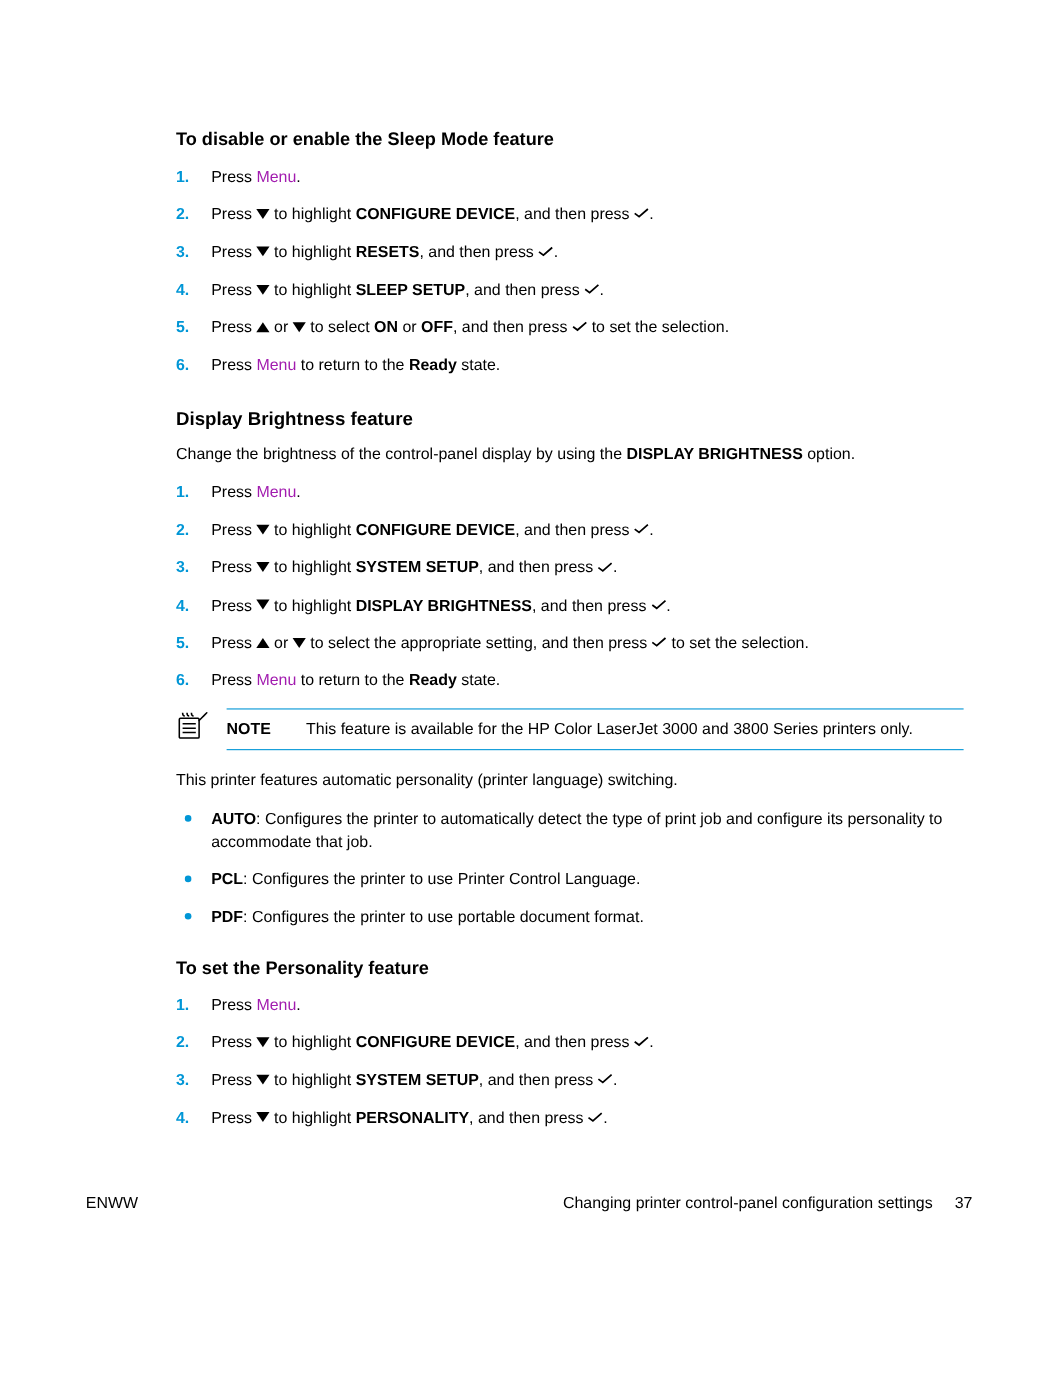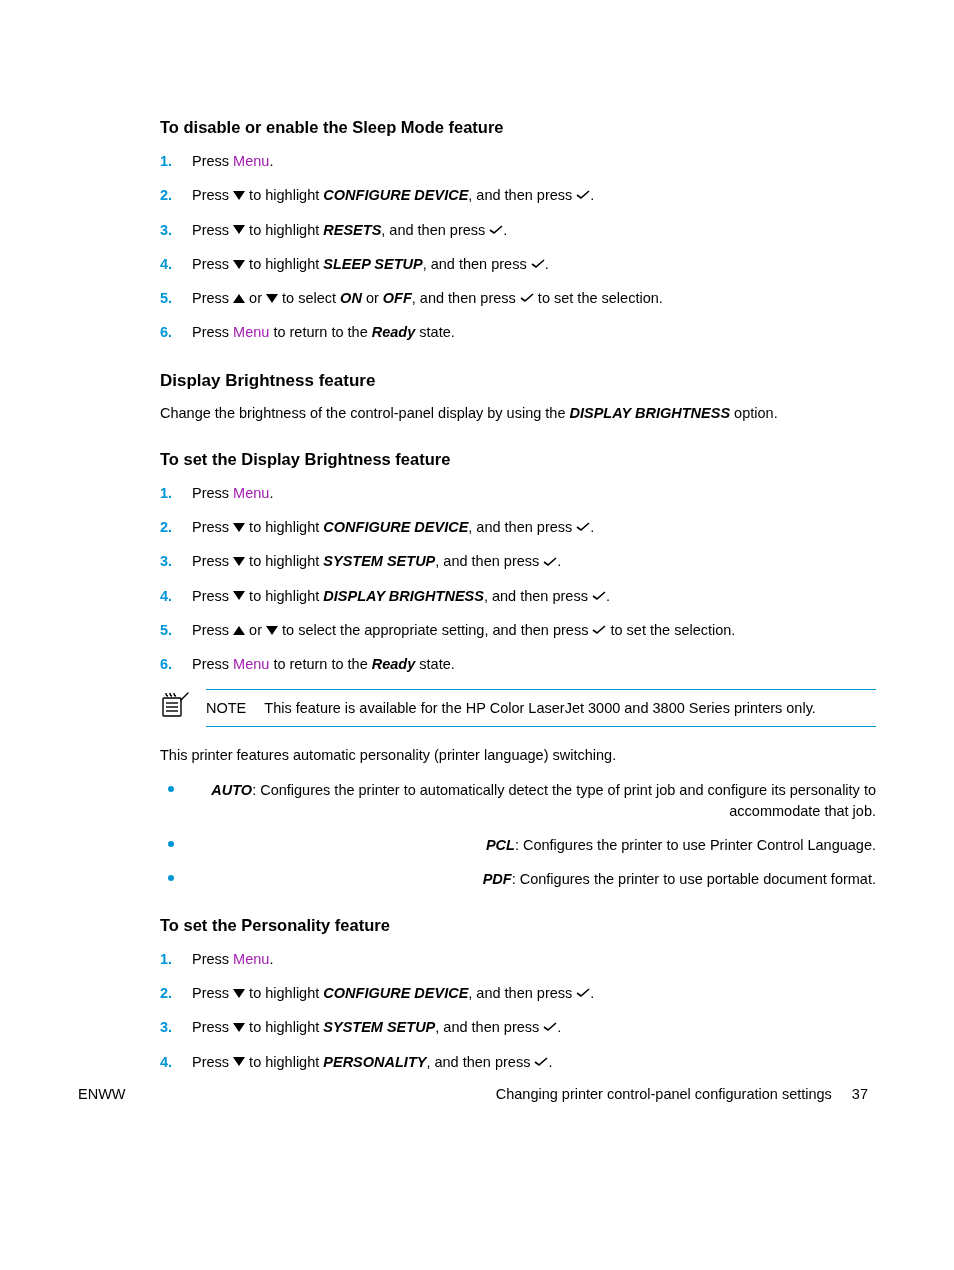--- a/index.html
+++ b/index.html
@@ -45,32 +45,31 @@
   .num {
     position: absolute;
     left: 0;
     top: 0;
     color: #0096d6;
     font-weight: bold;
   }
   .link {
     color: #a21caf;
   }
-  .bold { font-weight: bold; font-style: italic; }
+  .bold { font-weight: bold; }
   ul.bullets {
     list-style: none;
     padding: 0;
     margin: 0 0 8px 0;
   }
   ul.bullets > li {
     position: relative;
     padding-left: 32px;
     margin: 13px 0;
     line-height: 1.45;
-    text-align: right;
   }
   .dot {
     position: absolute;
     left: 8px;
     top: 6px;
     width: 6px;
     height: 6px;
     background: #0096d6;
     border-radius: 50%;
   }
@@ -84,22 +83,22 @@
     margin-right: 16px;
     margin-top: 2px;
   }
   .note-content {
     flex: 1;
     border-top: 1px solid #0096d6;
     border-bottom: 1px solid #0096d6;
     padding: 10px 0;
   }
   .note-label {
-    font-weight: normal;
-    margin-right: 18px;
+    font-weight: bold;
+    margin-right: 32px;
   }
   .tri-down, .tri-up, .check {
     display: inline-block;
     vertical-align: middle;
     position: relative;
     top: -1px;
   }
   .tri-down {
     width: 0; height: 0;
     border-left: 6px solid transparent;
@@ -110,21 +109,21 @@
     width: 0; height: 0;
     border-left: 6px solid transparent;
     border-right: 6px solid transparent;
     border-bottom: 9px solid #000;
   }
   .check svg { display: block; }
   .footer {
     position: absolute;
     bottom: 60px;
     left: 78px;
-    right: 86px;
+    right: 70px;
     display: flex;
     justify-content: space-between;
     font-size: 14.5px;
   }
   .footer .right { text-align: left; }
   .pgnum { margin-left: 20px; }
 </style>
 </head>
 <body>
 
@@ -145,21 +144,20 @@
       <li><span class="num">5.</span>Press <span class="tri-up"></span> or <span class="tri-down"></span> to select <span class="bold">ON</span> or <span class="bold">OFF</span>, and then press <span class="check"><svg width="14" height="10" viewBox="0 0 14 10">
             <path d="M1 5 L5 8 L13 1" fill="none" stroke="#000" stroke-width="1.6"></path>
           </svg></span> to set the selection.</li>
       <li><span class="num">6.</span>Press <span class="link">Menu</span> to return to the <span class="bold">Ready</span> state.</li>
     </ol>
 
   <h2>Display Brightness feature</h2>
   <p>
     <span>Change the brightness of the control-panel display by using the </span><span class="bold">DISPLAY BRIGHTNESS</span><span> option.</span>
   </p>
-  <h3>To set the Display Brightness feature</h3>
   <ol id="steps-sec2">
       <li><span class="num">1.</span>Press <span class="link">Menu</span>.</li>
       <li><span class="num">2.</span>Press <span class="tri-down"></span> to highlight <span class="bold">CONFIGURE DEVICE</span>, and then press <span class="check"><svg width="14" height="10" viewBox="0 0 14 10">
             <path d="M1 5 L5 8 L13 1" fill="none" stroke="#000" stroke-width="1.6"></path>
           </svg></span>.</li>
       <li><span class="num">3.</span>Press <span class="tri-down"></span> to highlight <span class="bold">SYSTEM SETUP</span>, and then press <span class="check"><svg width="14" height="10" viewBox="0 0 14 10">
             <path d="M1 5 L5 8 L13 1" fill="none" stroke="#000" stroke-width="1.6"></path>
           </svg></span>.</li>
       <li><span class="num">4.</span>Press <span class="tri-down"></span> to highlight <span class="bold">DISPLAY BRIGHTNESS</span>, and then press <span class="check"><svg width="14" height="10" viewBox="0 0 14 10">
             <path d="M1 5 L5 8 L13 1" fill="none" stroke="#000" stroke-width="1.6"></path>

